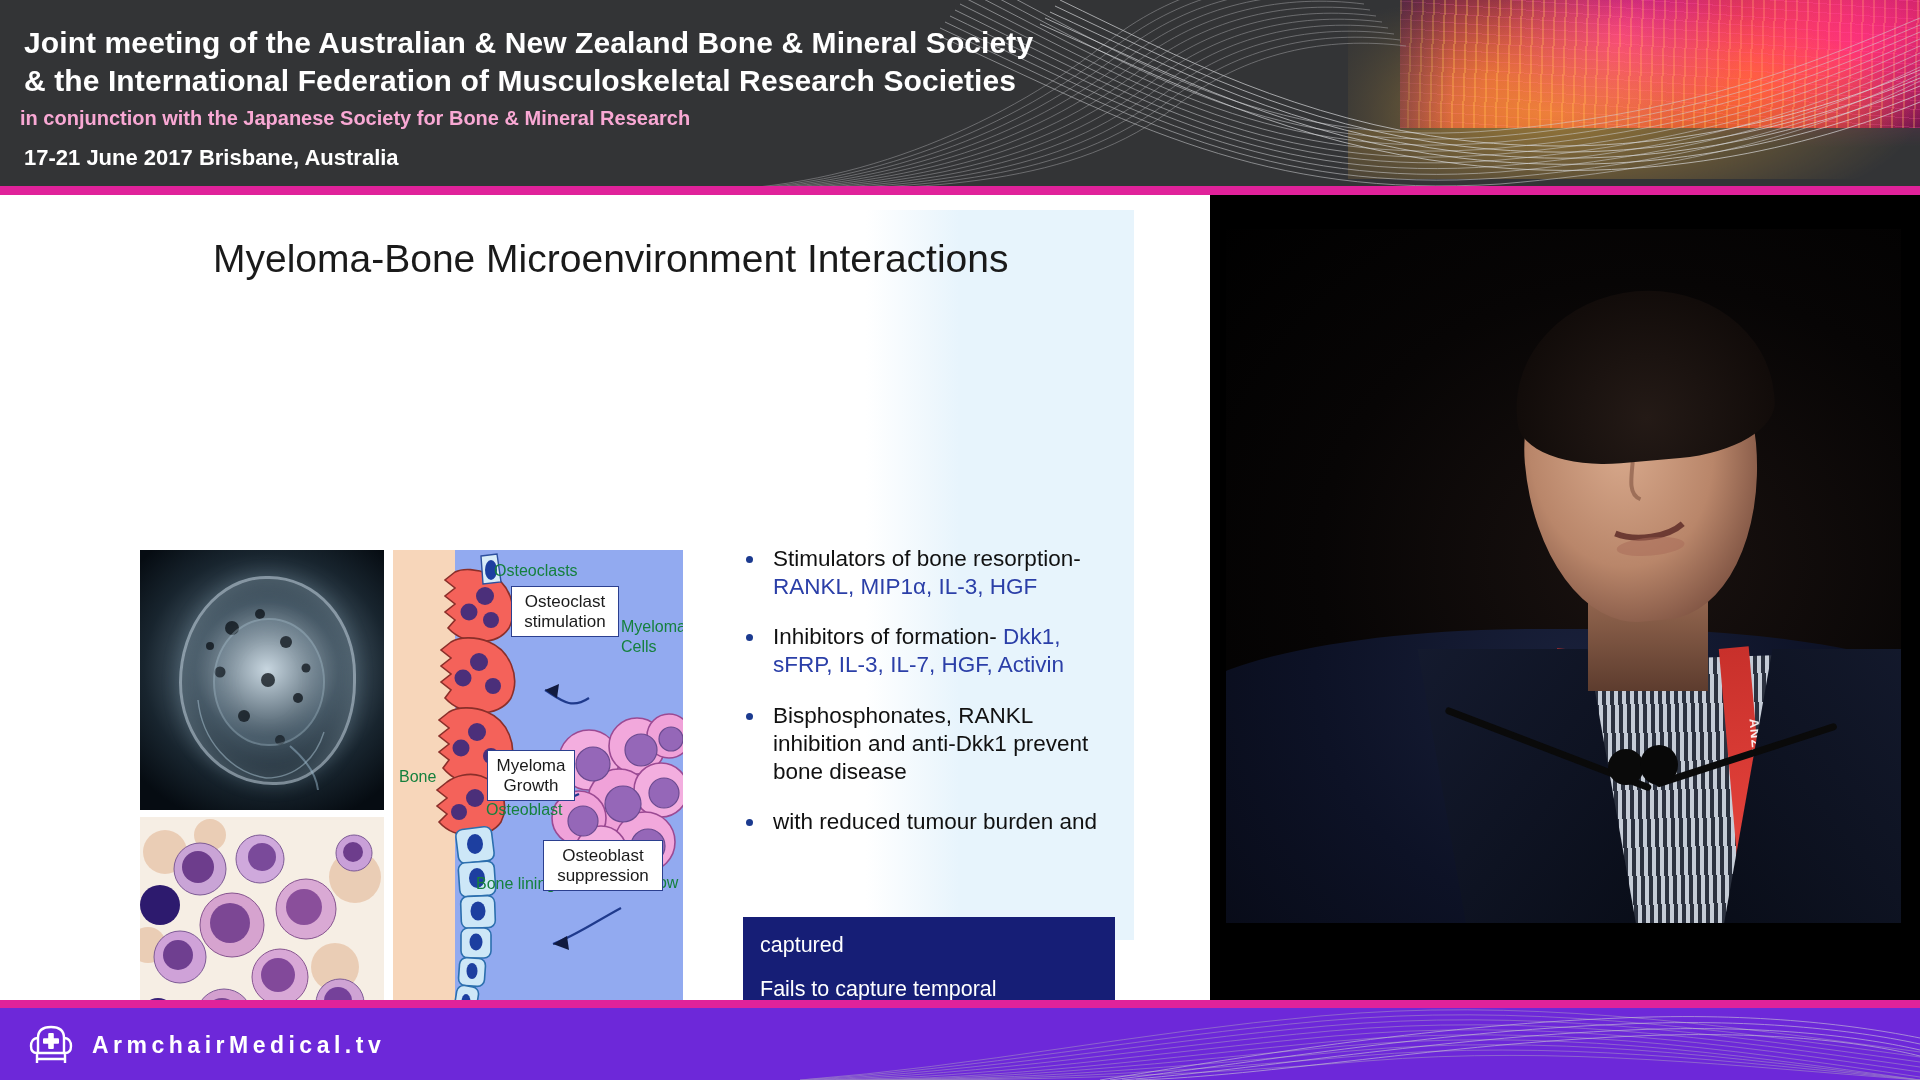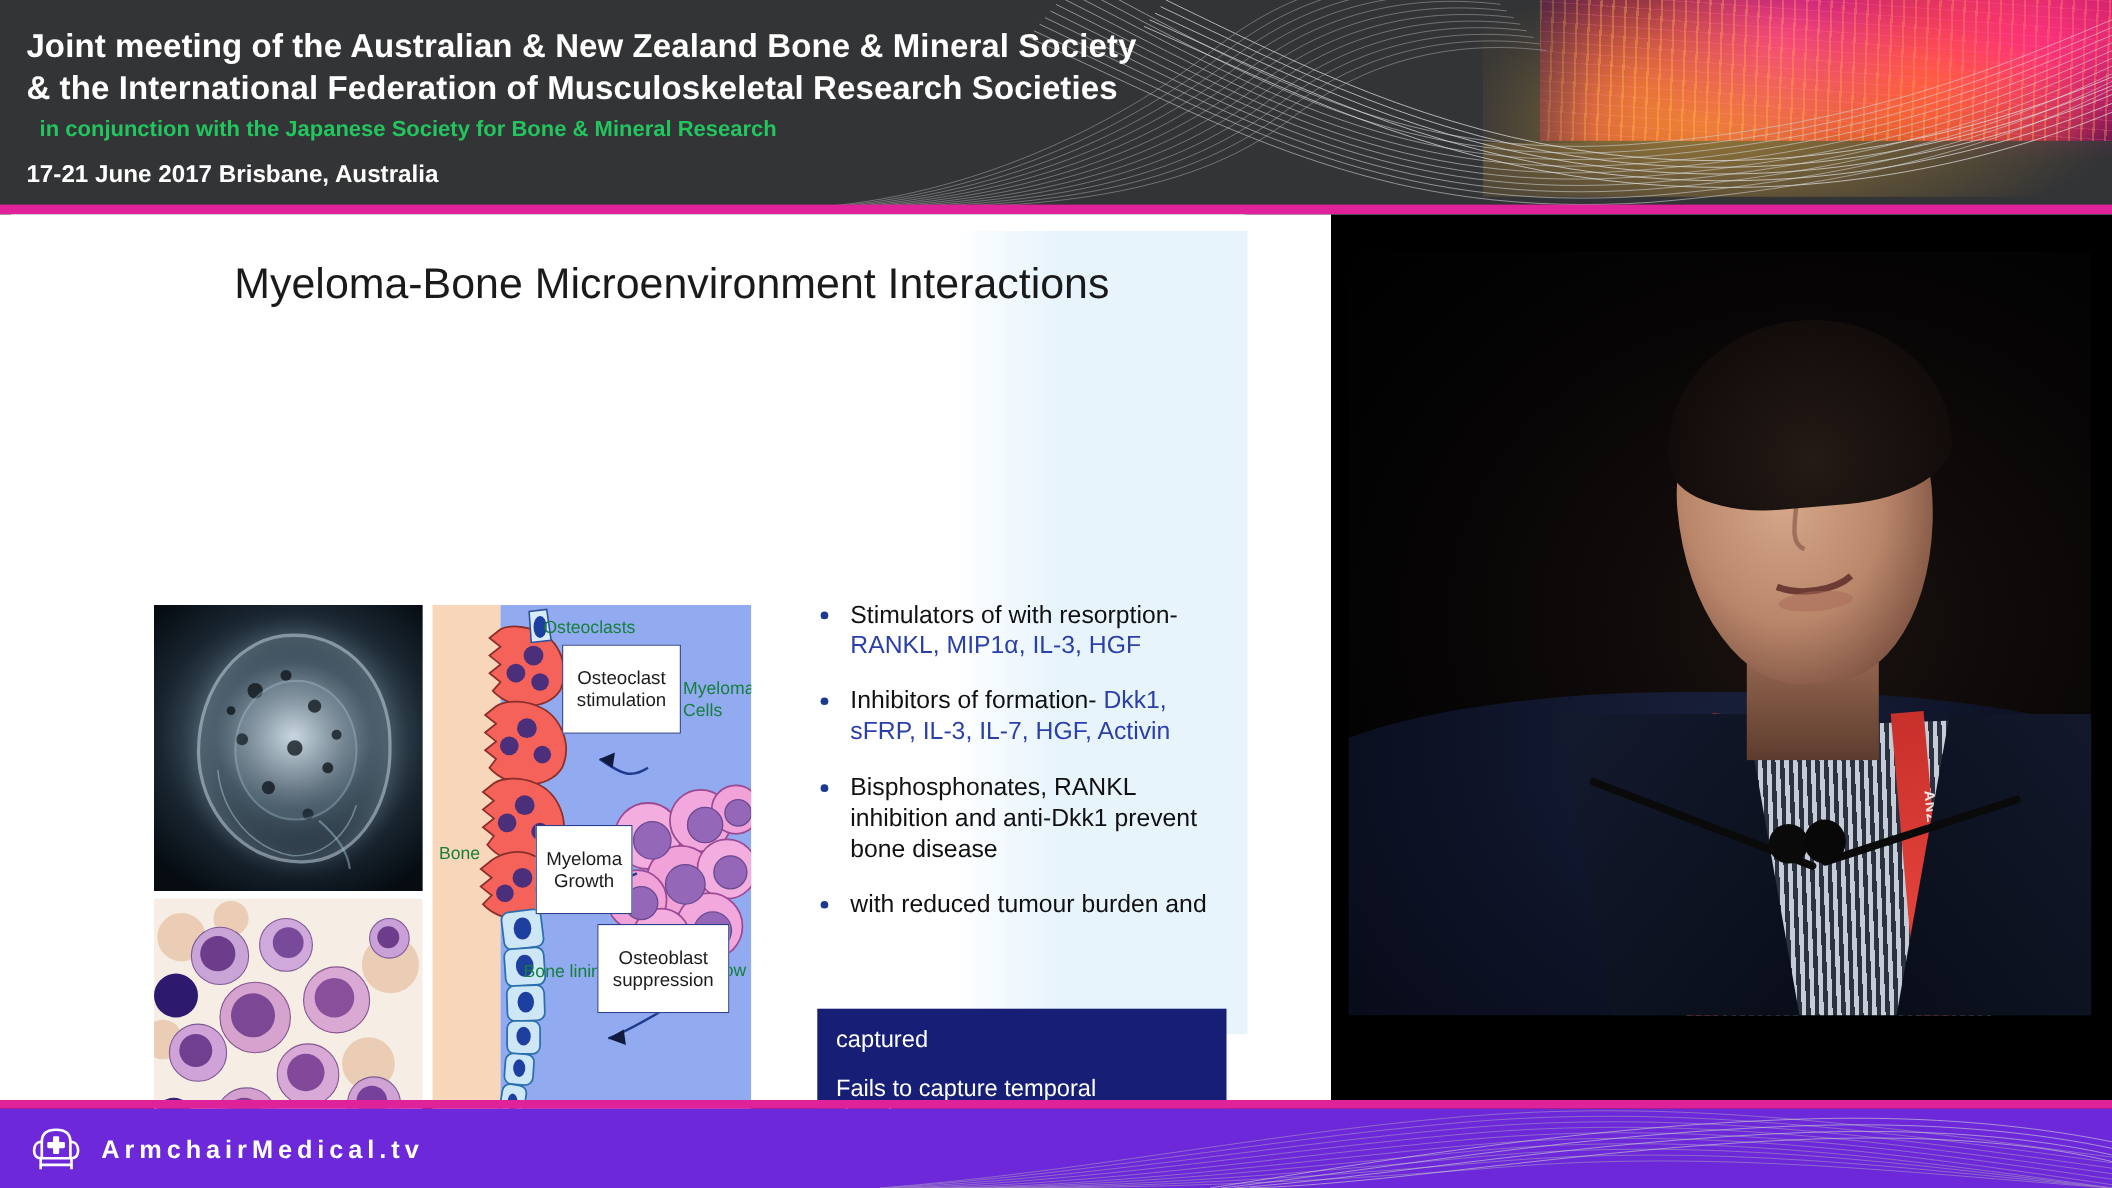--- a/index.html
+++ b/index.html
@@ -43,21 +43,21 @@
   }
   .hdr-waves{ position:absolute; left:0; top:0; width:1920px; height:190px; }
 
   .conf-title-1, .conf-title-2 {
     position:absolute; left:24px; color:#ffffff;
     font-size:30px; font-weight:bold; letter-spacing:.1px; white-space:nowrap;
   }
   .conf-title-1 { top:26px; }
   .conf-title-2 { top:64px; }
   .conf-sub {
-    position:absolute; left:36px; top:107px; color:#22c55e;
+    position:absolute; left:20px; top:107px; color:#f9a8d4;
     font-size:20px; font-weight:bold; white-space:nowrap;
   }
   .conf-date {
     position:absolute; left:24px; top:145px; color:#ffffff;
     font-size:22px; font-weight:bold; white-space:nowrap;
   }
   .magenta-rule-top {
     position:absolute; left:0; top:186px; width:1920px; height:9px;
     background:#e0229a;
   }
@@ -109,21 +109,21 @@
   .diagram { position:absolute; left:383px; top:355px; width:290px; height:512px; overflow:hidden; }
   .dg-bone { position:absolute; left:0; top:0; width:62px; height:512px; background:#f7d6ba; }
   .dg-marrow { position:absolute; left:62px; top:0; width:228px; height:512px; background:#92aaf0; }
 
   .dg-label {
     position:absolute; color:#15803d; font-size:16px; white-space:nowrap; font-weight:500;
   }
   .dg-box {
     position:absolute; background:#ffffff; border:1.6px solid #2b3f8f;
     color:#1a1a1a; font-size:17px; text-align:center; line-height:1.15;
-    padding:20px 6px; white-space:nowrap;
+    padding:5px 6px; white-space:nowrap;
   }
 
   
   .bullets { position:absolute; left:730px; top:350px; width:380px; }
   .bullet-row { position:relative; padding-left:33px; margin-bottom:22px; }
   .bullet-dot {
     position:absolute; left:6px; top:11px; width:7px; height:7px;
     background:#1b3a8f; border-radius:50%;
   }
   .bullet-text { font-size:22.5px; line-height:1.25; color:#111; }
@@ -444,21 +444,21 @@
         </div>
         <div class="dg-box" style="left:150px; top:290px; width:120px;">
           <div>Osteoblast</div>
           <div>suppression</div>
         </div>
       </div>
 
       <div class="bullets" id="bullets">
           <div class="bullet-row">
             <span class="bullet-dot"></span>
-            <div class="bullet-text"><span>Stimulators of with resorption-</span></div>
+            <div class="bullet-text"><span>Stimulators of bone resorption-</span></div>
             <div class="bullet-text"><span class="hl">RANKL, MIP1α, IL-3, HGF</span></div>
           </div>
           <div class="bullet-row">
             <span class="bullet-dot"></span>
             <div class="bullet-text"><span>Inhibitors of formation- </span><span class="hl">Dkk1,</span></div>
             <div class="bullet-text"><span class="hl">sFRP, IL-3, IL-7, HGF, Activin</span></div>
           </div>
           <div class="bullet-row">
             <span class="bullet-dot"></span>
             <div class="bullet-text"><span>Bisphosphonates, RANKL</span></div>

